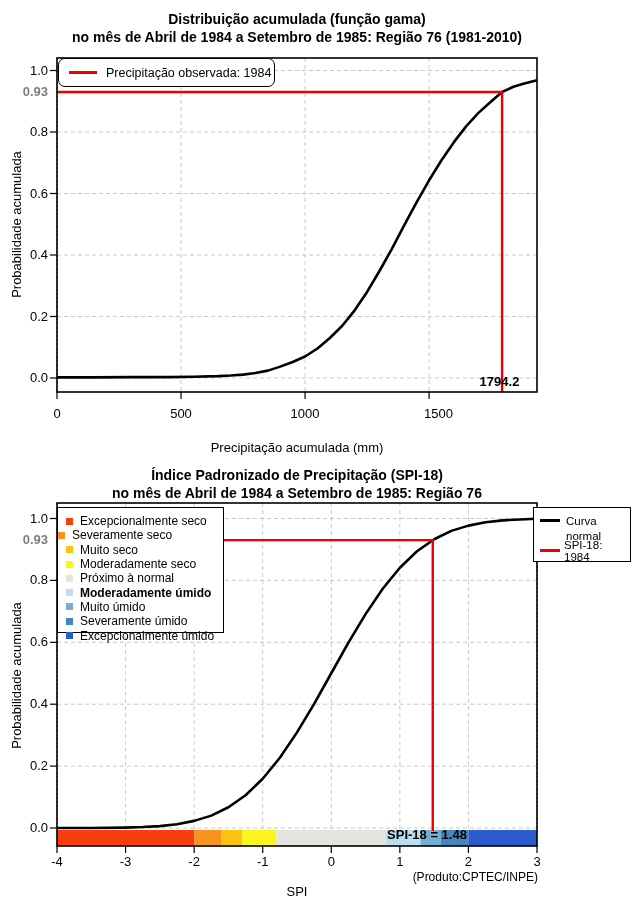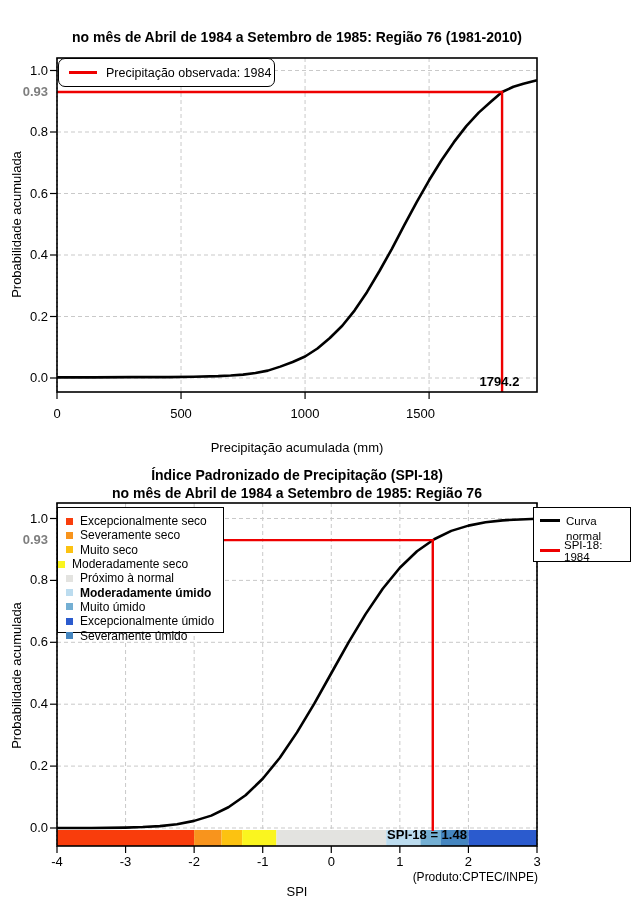--- a/index.html
+++ b/index.html
@@ -82,20 +82,21 @@
       <line x1="57" y1="846" x2="57" y2="853" stroke="#000" stroke-width="1.2"></line>
       <line x1="125.57142857142857" y1="846" x2="125.57142857142857" y2="853" stroke="#000" stroke-width="1.2"></line>
       <line x1="194.14285714285714" y1="846" x2="194.14285714285714" y2="853" stroke="#000" stroke-width="1.2"></line>
       <line x1="262.71428571428567" y1="846" x2="262.71428571428567" y2="853" stroke="#000" stroke-width="1.2"></line>
       <line x1="331.2857142857143" y1="846" x2="331.2857142857143" y2="853" stroke="#000" stroke-width="1.2"></line>
       <line x1="399.8571428571429" y1="846" x2="399.8571428571429" y2="853" stroke="#000" stroke-width="1.2"></line>
       <line x1="468.4285714285714" y1="846" x2="468.4285714285714" y2="853" stroke="#000" stroke-width="1.2"></line>
       <line x1="537" y1="846" x2="537" y2="853" stroke="#000" stroke-width="1.2"></line>
     </svg>
 
+  <div class="ov ctr b t14" style="top:11px">Distribuição acumulada (função gama)</div>
   <div class="ov ctr b t14" style="top:29px">no mês de Abril de 1984 a Setembro de 1985: Região 76 (1981-2010)</div>
   <div class="ylab" style="top:217px">Probabilidade acumulada</div>
   <div class="ov ctr" style="top:440px">Precipitação acumulada (mm)</div>
   <div class="ov yt b gray" style="top:84px">0.93</div>
   <div class="ov b" style="left:452px;top:374px;width:95px;text-align:center">1794.2</div>
 
   <div class="lgbox lrow" style="left:58px;top:58px;width:217px;height:29px;gap:9px;padding-left:10px">
     <span class="lline" style="width:28px;height:3px;background:#EE0000"></span>
     <span style="font-size:12.5px">Precipitação observada: 1984</span>
   </div>
@@ -106,51 +107,51 @@
   <div class="ov ctr" style="top:884px">SPI</div>
   <div class="ov yt b gray" style="top:532px">0.93</div>
   <div class="ov b" style="left:377px;top:827px;width:100px;text-align:center;z-index:3">SPI-18 = 1.48</div>
   <div class="ov" style="left:397px;top:870px;width:141px;text-align:right;font-size:12px">(Produto:CPTEC/INPE)</div>
 
   <div class="lgbox" id="cat-legend" style="left:57px;top:507px;width:167px;height:126px;padding-top:6px">
       <div class="lrow" style="height: 14.3px; gap: 7px; padding-left: 8px;">
         <span class="sq" style="background: rgb(249, 61, 12);"></span>
         <span style="font-size: 12px;">Excepcionalmente seco</span>
       </div>
-      <div class="lrow" style="height: 14.3px; gap: 7px; padding-left: 8px;">
+      <div class="lrow" style="height: 14.3px; gap: 7px; ">
         <span class="sq" style="background: rgb(248, 148, 29);"></span>
         <span style="font-size: 12px;">Severamente seco</span>
       </div>
       <div class="lrow" style="height: 14.3px; gap: 7px; padding-left: 8px;">
         <span class="sq" style="background: rgb(252, 194, 17);"></span>
         <span style="font-size: 12px;">Muito seco</span>
       </div>
-      <div class="lrow" style="height: 14.3px; gap: 7px; ">
+      <div class="lrow" style="height: 14.3px; gap: 7px; padding-left: 8px;">
         <span class="sq" style="background: rgb(250, 245, 31);"></span>
         <span style="font-size: 12px;">Moderadamente seco</span>
       </div>
       <div class="lrow" style="height: 14.3px; gap: 7px; padding-left: 8px;">
         <span class="sq" style="background: rgb(227, 227, 224);"></span>
         <span style="font-size: 12px;">Próximo à normal</span>
       </div>
       <div class="lrow" style="height: 14.3px; gap: 7px; padding-left: 8px; font-weight: bold;">
         <span class="sq" style="background: rgb(188, 220, 239);"></span>
         <span style="font-size: 12px;">Moderadamente úmido</span>
       </div>
       <div class="lrow" style="height: 14.3px; gap: 7px; padding-left: 8px;">
         <span class="sq" style="background: rgb(116, 175, 211);"></span>
         <span style="font-size: 12px;">Muito úmido</span>
       </div>
       <div class="lrow" style="height: 14.3px; gap: 7px; padding-left: 8px;">
+        <span class="sq" style="background: rgb(69, 134, 192);"></span>
+        <span style="font-size: 12px;">Severamente úmido</span>
+      </div>
+      <div class="lrow" style="height: 14.3px; gap: 7px; padding-left: 8px;">
         <span class="sq" style="background: rgb(43, 91, 206);"></span>
         <span style="font-size: 12px;">Excepcionalmente úmido</span>
-      </div>
-      <div class="lrow" style="height: 14.3px; gap: 7px; padding-left: 8px;">
-        <span class="sq" style="background: rgb(69, 134, 192);"></span>
-        <span style="font-size: 12px;">Severamente úmido</span>
       </div>
     </div>
 
   <div class="lgbox" style="left:533px;top:507px;width:98px;height:55px;padding-top:5px">
     <div class="lrow" style="height:15px;gap:6px;padding-left:6px">
       <span class="lline" style="width:20px;height:2.6px;background:#000"></span>
       <span style="font-size:11.5px">Curva</span>
     </div>
     <div class="lrow" style="height:15px;gap:6px;padding-left:6px">
       <span class="lline" style="width:20px;height:2.6px;visibility:hidden"></span>
@@ -163,21 +164,21 @@
   </div>
 <div class="ov" style="left:4px;width:44px;text-align:right;top:370px">0.0</div>
     <div class="ov" style="left:4px;width:44px;text-align:right;top:308.5px">0.2</div>
     <div class="ov" style="left:4px;width:44px;text-align:right;top:247px">0.4</div>
     <div class="ov" style="left:4px;width:44px;text-align:right;top:185.5px">0.6</div>
     <div class="ov" style="left:4px;width:44px;text-align:right;top:124px">0.8</div>
     <div class="ov" style="left:4px;width:44px;text-align:right;top:62.5px">1.0</div>
     <div class="ov" style="left:25px;width:64px;text-align:center;top:406px">0</div>
     <div class="ov" style="left:149.03100775193798px;width:64px;text-align:center;top:406px">500</div>
     <div class="ov" style="left:273.06201550387595px;width:64px;text-align:center;top:406px">1000</div>
-    <div class="ov" style="left:406px;width:64px;text-align:left;top:406px">1500</div>
+    <div class="ov" style="left:389px;width:64px;text-align:right;top:406px">1500</div>
     <div class="ov" style="left:4px;width:44px;text-align:right;top:820px">0.0</div>
     <div class="ov" style="left:4px;width:44px;text-align:right;top:758.1px">0.2</div>
     <div class="ov" style="left:4px;width:44px;text-align:right;top:696.2px">0.4</div>
     <div class="ov" style="left:4px;width:44px;text-align:right;top:634.3px">0.6</div>
     <div class="ov" style="left:4px;width:44px;text-align:right;top:572.4px">0.8</div>
     <div class="ov" style="left:4px;width:44px;text-align:right;top:510.5px">1.0</div>
     <div class="ov" style="left:25px;width:64px;text-align:center;top:854px">-4</div>
     <div class="ov" style="left:93.57142857142857px;width:64px;text-align:center;top:854px">-3</div>
     <div class="ov" style="left:162.14285714285714px;width:64px;text-align:center;top:854px">-2</div>
     <div class="ov" style="left:230.71428571428567px;width:64px;text-align:center;top:854px">-1</div>

